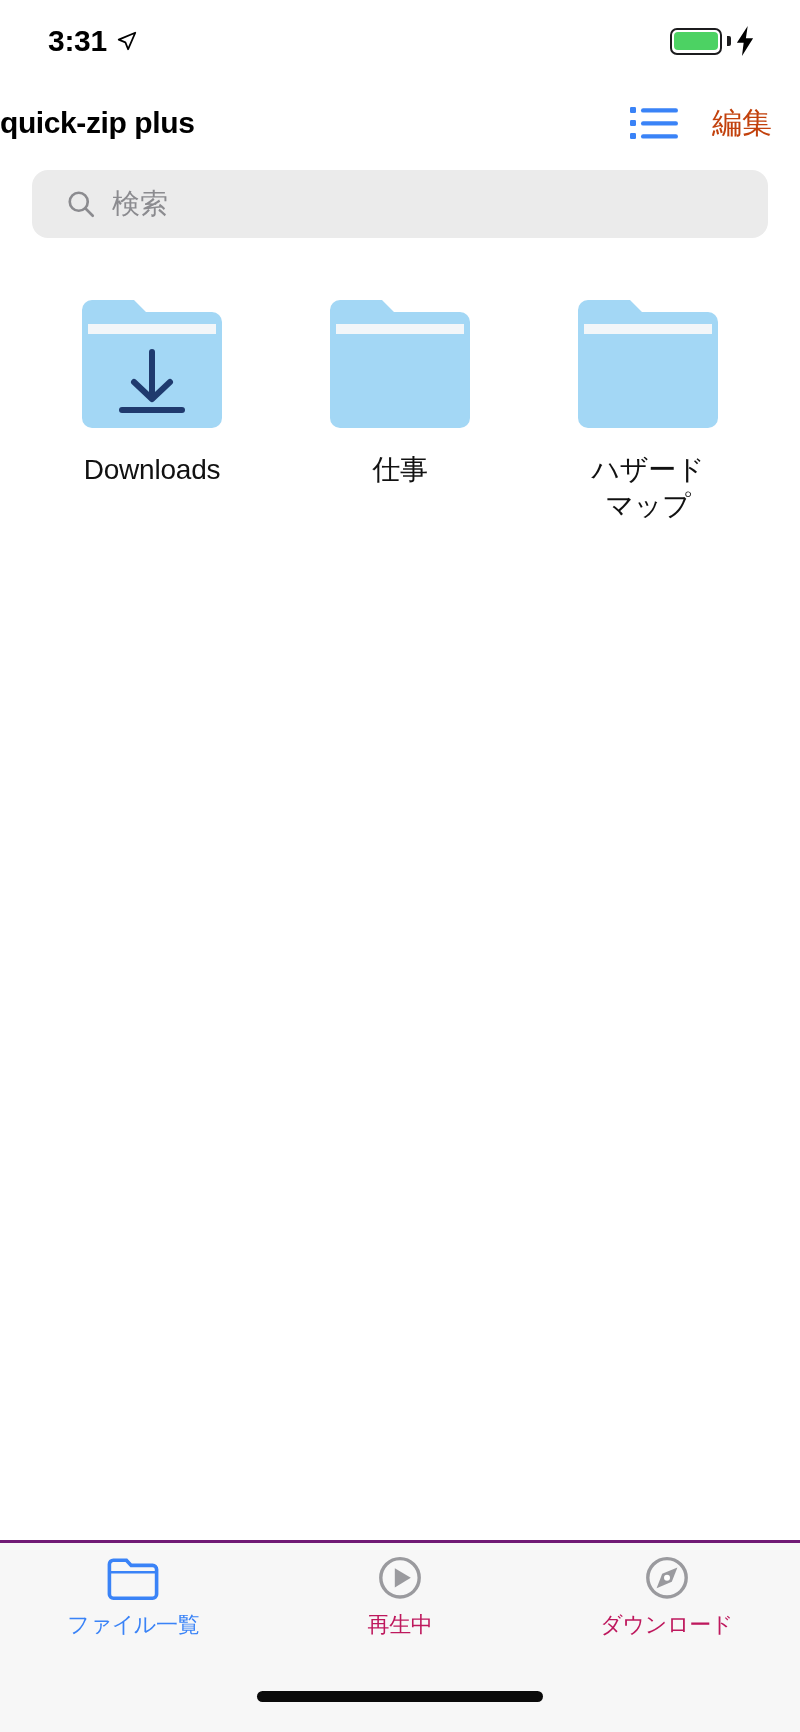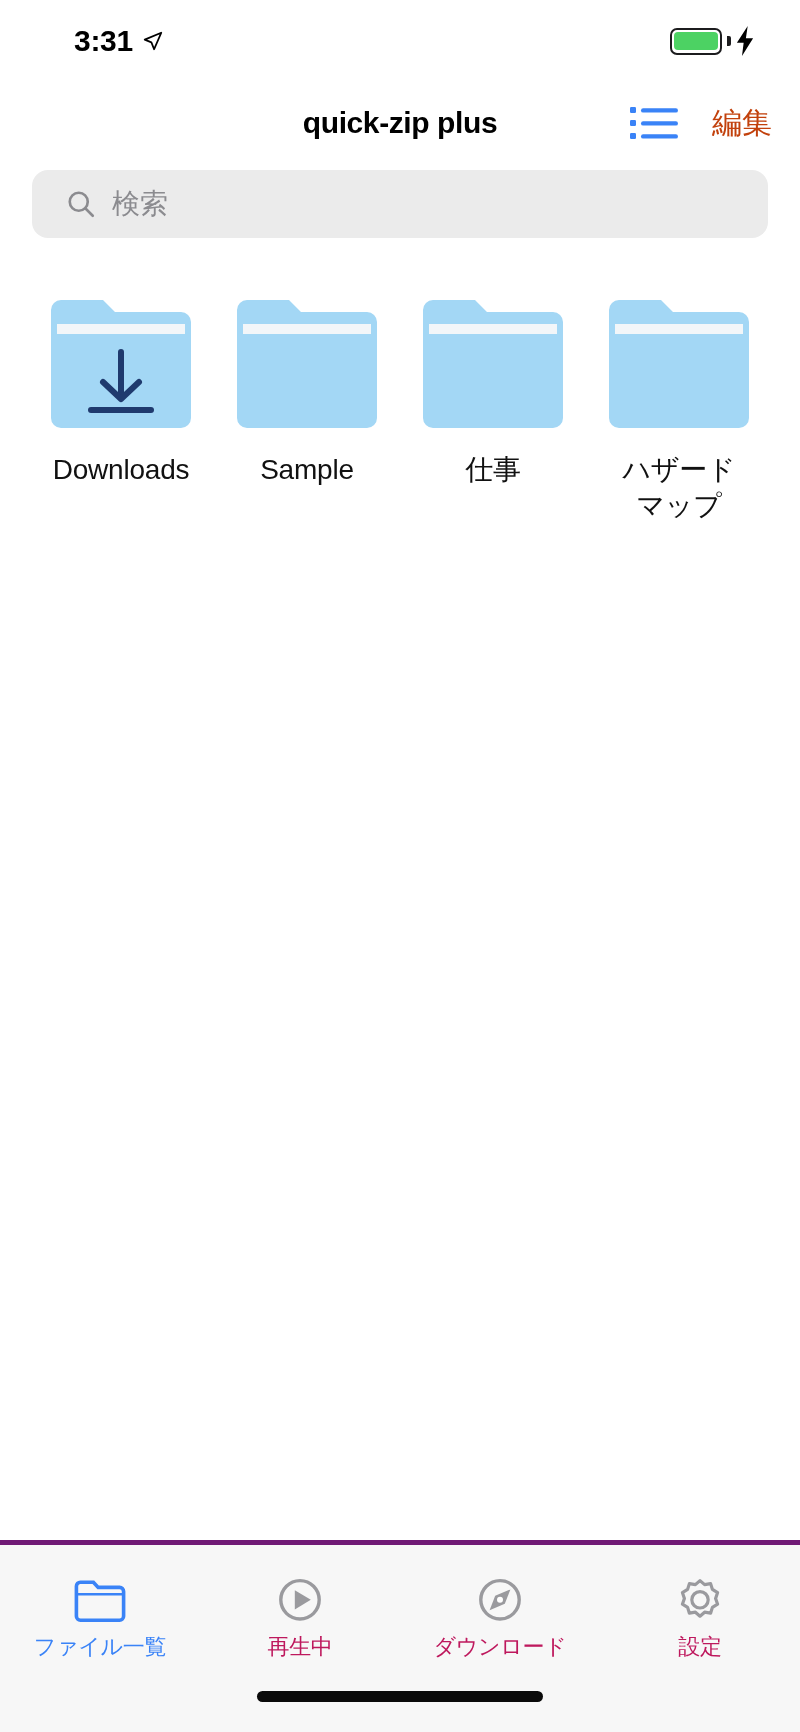--- a/index.html
+++ b/index.html
@@ -9,21 +9,20 @@
     font-family:"Liberation Sans","DejaVu Sans",sans-serif;
     overflow:hidden;
   }
   .phone { position:relative; width:800px; height:1732px; background:#fff; display:flex; flex-direction:column; }
 
   
   .statusbar {
     height:82px; flex:0 0 82px;
     display:flex; align-items:center; justify-content:space-between;
     padding:0 44px 0 48px;
-    margin-left:26px;
   }
   .sb-left { display:flex; align-items:center; gap:9px; }
   .sb-time { font-size:30px; font-weight:700; color:#000; letter-spacing:-0.3px; }
   .loc-icon { width:22px; height:22px; display:block; }
   .sb-right { display:flex; align-items:center; gap:4px; }
   .battery-wrap { position:relative; width:56px; height:27px; display:flex; align-items:center; }
   .battery-body {
     width:52px; height:27px; border:2.6px solid #1c1c1e; border-radius:7px;
     padding:2.2px; position:relative;
   }
@@ -35,21 +34,21 @@
   .bolt-icon { width:22px; height:30px; margin-left:4px; }
 
   
   .navbar {
     height:82px; flex:0 0 82px;
     display:flex; align-items:center; justify-content:center;
     position:relative; padding:0 28px;
   }
   .nav-title {
     font-size:30px; font-weight:700; color:#000; letter-spacing:-0.4px;
-    position:absolute; left:0; right:0; text-align:center;
+    position:absolute; left:0; right:0; text-align:left;
   }
   .nav-right {
     margin-left:auto; display:flex; align-items:center; gap:34px; z-index:2;
   }
   .list-icon { width:48px; height:36px; display:block; cursor:pointer; }
   .edit-btn {
     font-size:30px; color:#c2410c; letter-spacing:0px; cursor:pointer;
     background:none; border:none; font-family:inherit;
   }
 
@@ -62,40 +61,40 @@
   .search-icon { width:30px; height:30px; flex:0 0 30px; }
   .search-input {
     border:none; outline:none; background:transparent;
     font-family:inherit; font-size:28px; color:#000; width:100%;
   }
   .search-input::placeholder { color:#8b8b8f; }
 
   
   .content { flex:1 1 auto; padding:52px 0 0 0; overflow:hidden; }
   .grid {
-    display:grid; grid-template-columns:repeat(4,1fr);
+    display:grid; grid-template-columns:repeat(3,1fr);
     row-gap:62px; padding:0 28px;
   }
   .folder-cell {
     display:flex; flex-direction:column; align-items:center; cursor:pointer;
   }
   .folder-icon {
     width:148px; height:140px; position:relative; display:block;
   }
   .folder-label {
     margin-top:22px; font-size:28px; color:#111; text-align:center;
     line-height:1.28; letter-spacing:-0.2px; max-width:200px;
     white-space:pre-line;
   }
 
   
   .tabbar {
     flex:0 0 auto; height:120px; background:#f7f7f7;
-    border-top:5px solid #701a75;
-    display:flex; align-items:flex-start; padding-top:32px;
+    border-top:3px solid #701a75;
+    display:flex; align-items:flex-start; padding-top:12px;
   }
   .tab {
     flex:1 1 0; display:flex; flex-direction:column;
     align-items:center; gap:7px; cursor:pointer;
   }
   .tab-icon { width:52px; height:48px; display:block; }
   .tab-label { font-size:22px; color:#be185d; letter-spacing:-0.3px; }
   .tab.active .tab-label { color:#3a83f7; }
 
   .home-indicator-area { flex:0 0 72px; background:#f7f7f7; display:flex; align-items:center; justify-content:center; }
@@ -161,27 +160,20 @@
           <g stroke="#1f3a6e" stroke-width="6" fill="none" stroke-linecap="round">
             <line x1="74" y1="62" x2="74" y2="106"></line>
             <path d="M56 92 L74 109 L92 92" stroke-linejoin="round"></path>
             <line x1="44" y1="120" x2="104" y2="120"></line>
           </g>
         </svg>
         <div class="folder-label">Downloads</div>
       </div>
 
 
-      <div class="folder-cell">
-        <svg class="folder-icon" viewBox="0 0 148 140">
-          <path d="M4 20 a10 10 0 0 1 10-10 h42 l12 12 h66 a10 10 0 0 1 10 10 v96 a10 10 0 0 1 -10 10 h-120 a10 10 0 0 1 -10 -10 Z" fill="#a3d7f5"></path>
-          <rect x="10" y="34" width="128" height="10" fill="#f2f6f9"></rect>
-        </svg>
-        <div class="folder-label">Sample</div>
-      </div>
 
 
       <div class="folder-cell">
         <svg class="folder-icon" viewBox="0 0 148 140">
           <path d="M4 20 a10 10 0 0 1 10-10 h42 l12 12 h66 a10 10 0 0 1 10 10 v96 a10 10 0 0 1 -10 10 h-120 a10 10 0 0 1 -10 -10 Z" fill="#a3d7f5"></path>
           <rect x="10" y="34" width="128" height="10" fill="#f2f6f9"></rect>
         </svg>
         <div class="folder-label">仕事</div>
       </div>
 
@@ -218,27 +210,20 @@
     <div class="tab">
       <svg class="tab-icon" viewBox="0 0 26 24">
         <circle cx="13" cy="11.4" r="9.6" fill="none" stroke="#9a9a9e" stroke-width="1.7"></circle>
         <path d="M18.2 6.2 L10.6 9.4 L7.8 16.6 L15.4 13.4 Z" fill="#9a9a9e"></path>
         <circle cx="13" cy="11.4" r="1.5" fill="#fff"></circle>
       </svg>
       <span class="tab-label">ダウンロード</span>
     </div>
 
 
-    <div class="tab">
-      <svg class="tab-icon" viewBox="0 0 26 24">
-        <path d="M13 1.8 l2.3 2.0 l3.0 -0.5 l0.9 2.9 l2.6 1.6 l-1.0 2.9 l1.0 2.9 l-2.6 1.6 l-0.9 2.9 l-3.0 -0.5 l-2.3 2.0 l-2.3 -2.0 l-3.0 0.5 l-0.9 -2.9 l-2.6 -1.6 l1.0 -2.9 l-1.0 -2.9 l2.6 -1.6 l0.9 -2.9 l3.0 0.5 Z" fill="none" stroke="#9a9a9e" stroke-width="1.6" stroke-linejoin="round"></path>
-        <circle cx="13" cy="11.4" r="4.1" fill="none" stroke="#9a9a9e" stroke-width="1.6"></circle>
-      </svg>
-      <span class="tab-label">設定</span>
-    </div>
 
   </div>
 
   <div class="home-indicator-area">
     <div class="home-indicator"></div>
   </div>
 
 </div>
 
 </body></html>

